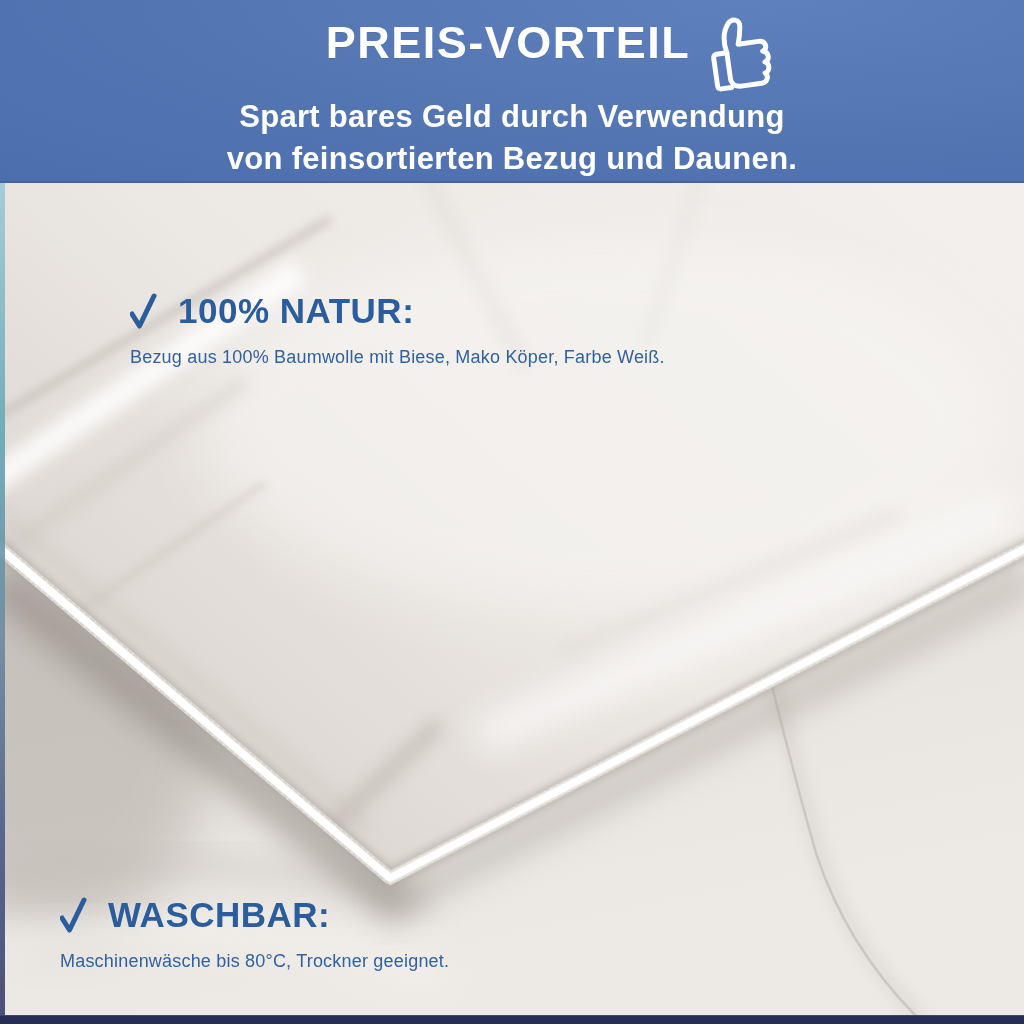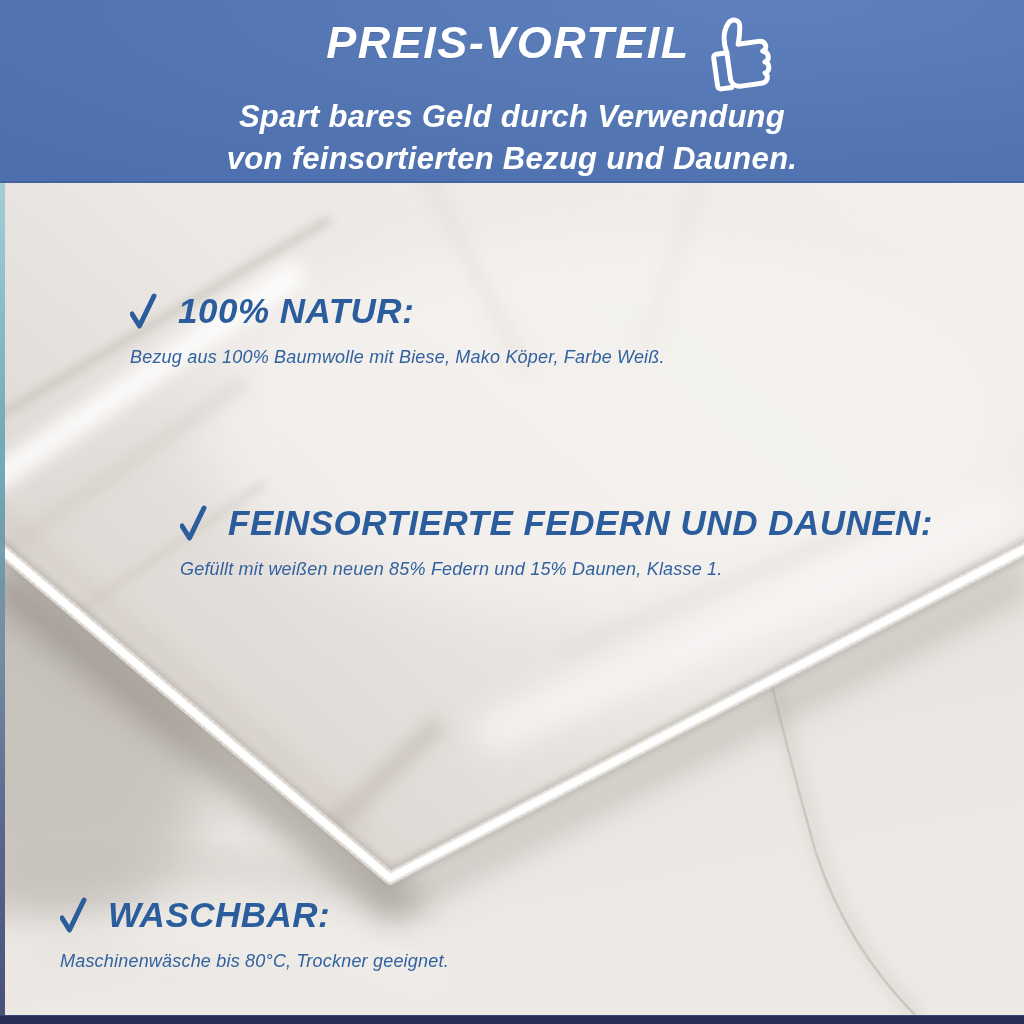--- a/index.html
+++ b/index.html
@@ -1,18 +1,18 @@
 <!DOCTYPE html>
 <html><head>
 <meta charset="utf-8">
 <style>
   html,body{margin:0;padding:0;background:#ffffff;}
   .stage{
     position:relative;width:1024px;height:1024px;overflow:hidden;
-    font-family:"Liberation Sans",sans-serif;background:#e7e3de;font-style:italic;
+    font-family:"Liberation Sans",sans-serif;background:#e7e3de;
   }
   
   .banner{
     position:absolute;left:0;top:0;width:1024px;height:183px;box-sizing:border-box;
     background:radial-gradient(ellipse at 75% 0%,#5e80bc 0%,#5375b2 55%,#4c6ead 100%);
     border-bottom:2px solid #47639c;
     display:flex;flex-direction:column;align-items:center;padding-top:18px;
     z-index:20;color:#ffffff;
   }
   .title-row{display:flex;align-items:flex-start;margin-left:90px;}
@@ -142,29 +142,20 @@
   <div class="feature f1">
     <div class="head-row">
       <svg class="check" width="27" height="37" viewBox="0 0 27 37">
         <polyline points="2,21 9.5,33 24,3" fill="none" stroke="#2b5d9d" stroke-width="5" stroke-linecap="round" stroke-linejoin="round"></polyline>
       </svg>
       <h2>100% NATUR:</h2>
     </div>
     <p>Bezug aus 100% Baumwolle mit Biese, Mako Köper, Farbe Weiß.</p>
   </div>
 
-  <div class="feature f2">
-    <div class="head-row">
-      <svg class="check" width="27" height="37" viewBox="0 0 27 37">
-        <polyline points="2,21 9.5,33 24,3" fill="none" stroke="#2b5d9d" stroke-width="5" stroke-linecap="round" stroke-linejoin="round"></polyline>
-      </svg>
-      <h2>FEINSORTIERTE FEDERN UND DAUNEN:</h2>
-    </div>
-    <p>Gefüllt mit weißen neuen 85% Federn und 15% Daunen, Klasse 1.</p>
-  </div>
 
   <div class="feature f3">
     <div class="head-row">
       <svg class="check" width="27" height="37" viewBox="0 0 27 37">
         <polyline points="2,21 9.5,33 24,3" fill="none" stroke="#2b5d9d" stroke-width="5" stroke-linecap="round" stroke-linejoin="round"></polyline>
       </svg>
       <h2>WASCHBAR:</h2>
     </div>
     <p>Maschinenwäsche bis 80°C, Trockner geeignet.</p>
   </div>

